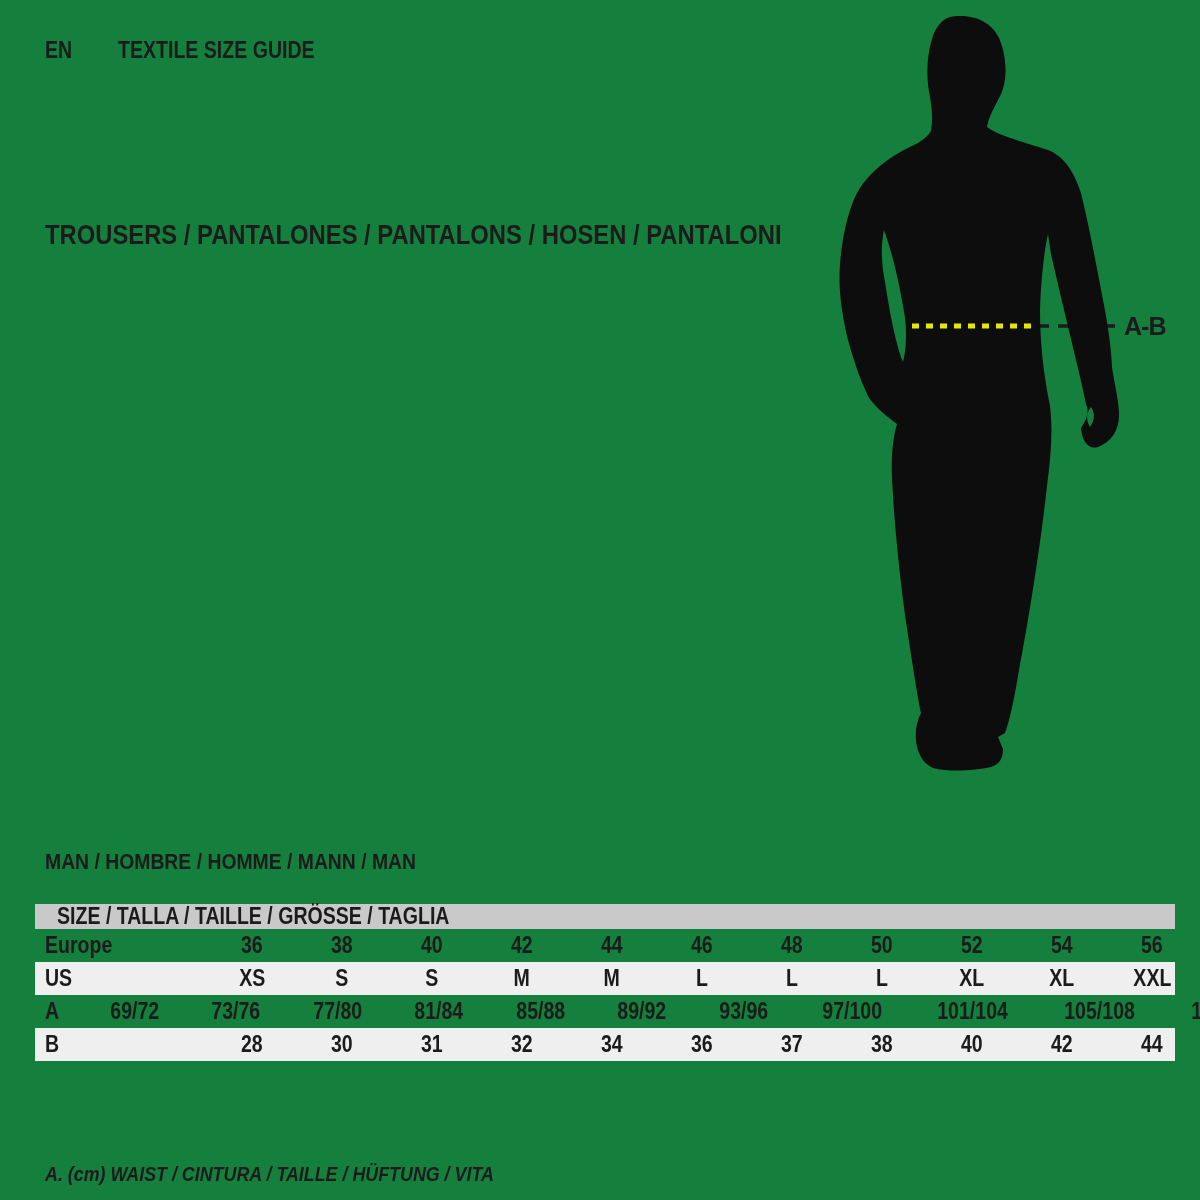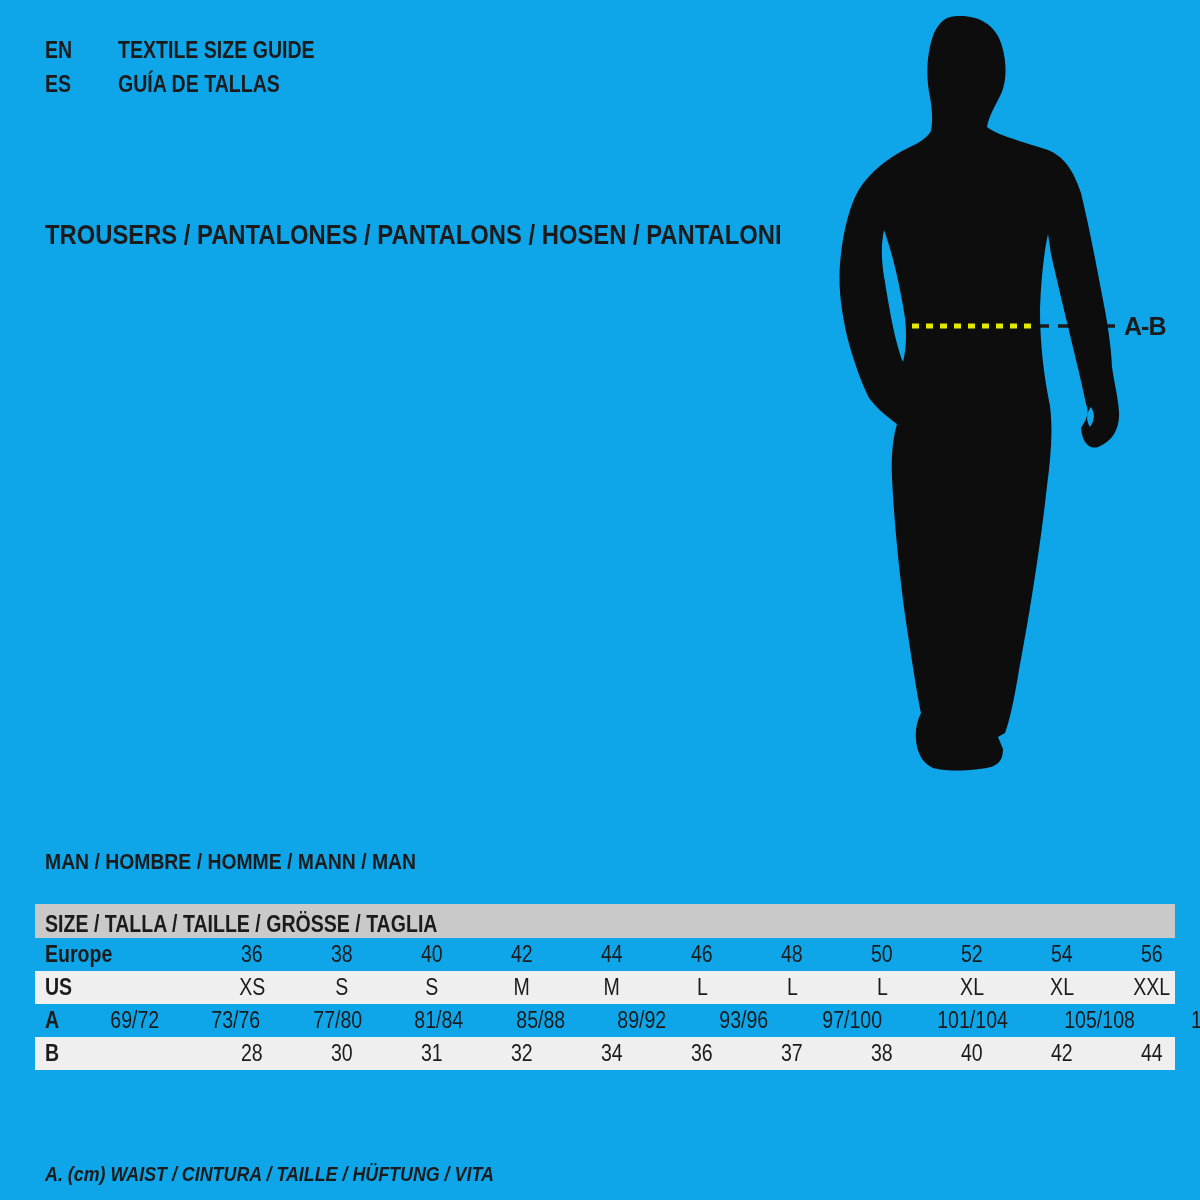--- a/index.html
+++ b/index.html
@@ -5,21 +5,21 @@
   :root{
     --ink:#1b1b1b;
     --table_header_bg:#c9c9c9;
     --row_alt_bg:#efefef;
     --accent_yellow:#e3ea00;
     --silhouette:#0d0d0d;
   }
   *{margin:0;padding:0;box-sizing:border-box;}
   html,body{background:#fff;}
   .page{
-    position:relative;width:1200px;height:1200px;background:#0ea5e9;overflow:hidden;
+    position:relative;width:1200px;height:1200px;background:#15803d;overflow:hidden;
     font-family:"Liberation Sans", sans-serif;color:var(--ink);
   }
   .cond{display:inline-block;transform:scaleX(.85);transform-origin:0 50%;white-space:nowrap;}
   .cond-c{display:inline-block;transform:scaleX(.85);transform-origin:50% 50%;white-space:nowrap;}
 
   
   .langs{position:absolute;top:33px;left:45px;}
   .lang-row{display:flex;height:34px;align-items:center;}
   .lang-code{width:73px;font-weight:700;font-size:23px;}
   .lang-name{font-weight:700;font-size:23px;}
@@ -32,44 +32,40 @@
   .figure-svg{position:absolute;left:0;top:0;pointer-events:none;}
   .sil{fill:var(--silhouette);}
   .dash-black{stroke:var(--ink);stroke-width:3.5;stroke-dasharray:13 9;}
   .dash-yellow{stroke:var(--accent_yellow);stroke-width:5;stroke-dasharray:7 7;}
   .ab-text{font-family:"Liberation Sans", sans-serif;font-weight:700;font-size:25px;fill:var(--ink);letter-spacing:-1px;}
 
   
   .man-title{position:absolute;top:849px;left:45px;font-size:22px;font-weight:700;
     transform:scaleX(.88);transform-origin:0 0;white-space:nowrap;}
   .size-table{position:absolute;top:904px;left:35px;width:1140px;font-size:23px;}
-  .t-head{height:34px;background:var(--table_header_bg);display:flex;align-items:flex-end;
-    padding-left:10px;font-weight:700;}
+  .t-head{height:25px;background:var(--table_header_bg);display:flex;align-items:center;
+    padding-left:22px;font-weight:700;}
   .t-row{display:flex;height:33px;align-items:center;gap:44px;}
   .t-row.alt{background:var(--row_alt_bg);align-items:center;}
   .row-label{width:150px;padding-left:10px;font-weight:700;}
-  .cell{flex:1;text-align:center;font-weight:400;}
+  .cell{flex:1;text-align:center;font-weight:700;}
 
   
   .notes{position:absolute;left:45px;top:1157px;font-style:italic;}
   .note{height:33px;font-size:21px;font-weight:700;display:flex;align-items:center;}
 </style>
 </head>
 <body>
 
 <div class="page">
 
   <div class="langs">
     <div class="lang-row">
       <span class="lang-code cond">EN</span>
       <span class="lang-name cond">TEXTILE SIZE GUIDE</span>
-    </div>
-    <div class="lang-row">
-      <span class="lang-code cond">ES</span>
-      <span class="lang-name cond">GUÍA DE TALLAS</span>
     </div>
   </div>
 
   <div class="trousers">TROUSERS / PANTALONES / PANTALONS / HOSEN / PANTALONI</div>
 
   <svg class="figure-svg" width="1200" height="1200" viewBox="0 0 1200 1200" xmlns="http://www.w3.org/2000/svg">
     <line class="dash-black" x1="1036" y1="326" x2="1120" y2="326"></line>
     <path class="sil" fill-rule="evenodd" d="
       M958 16
       C976 15 996 23 1002 46

